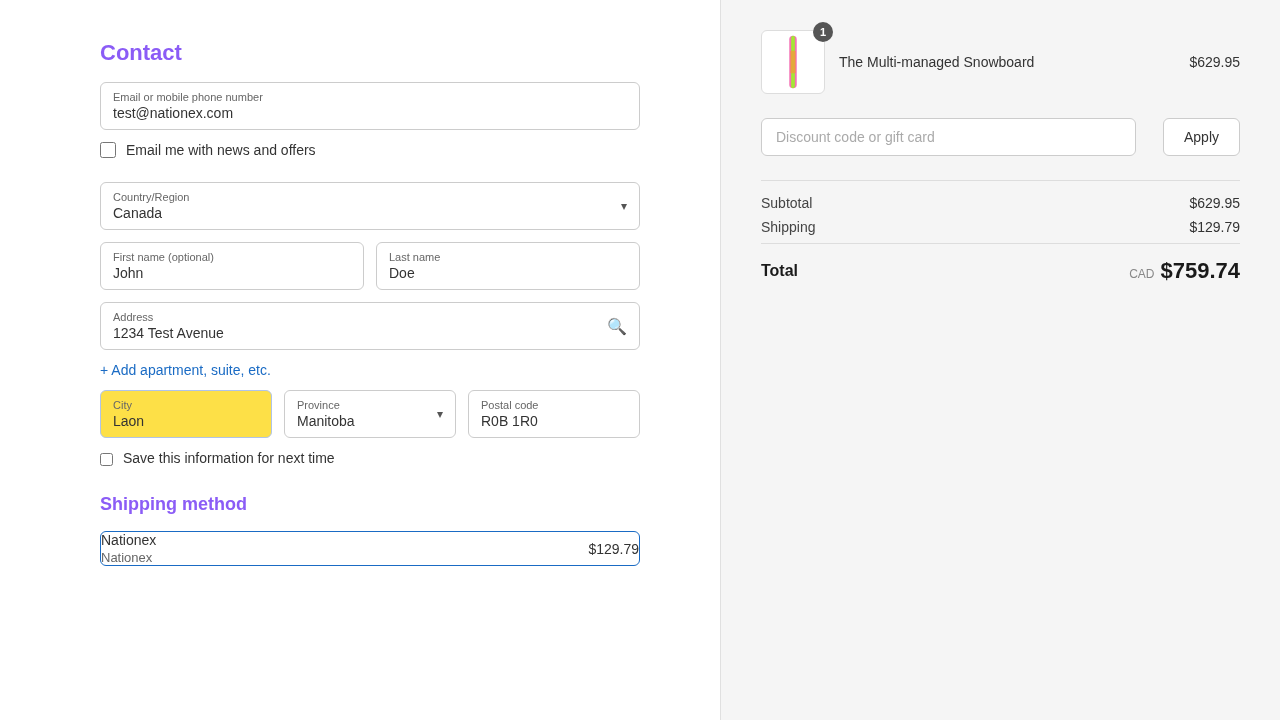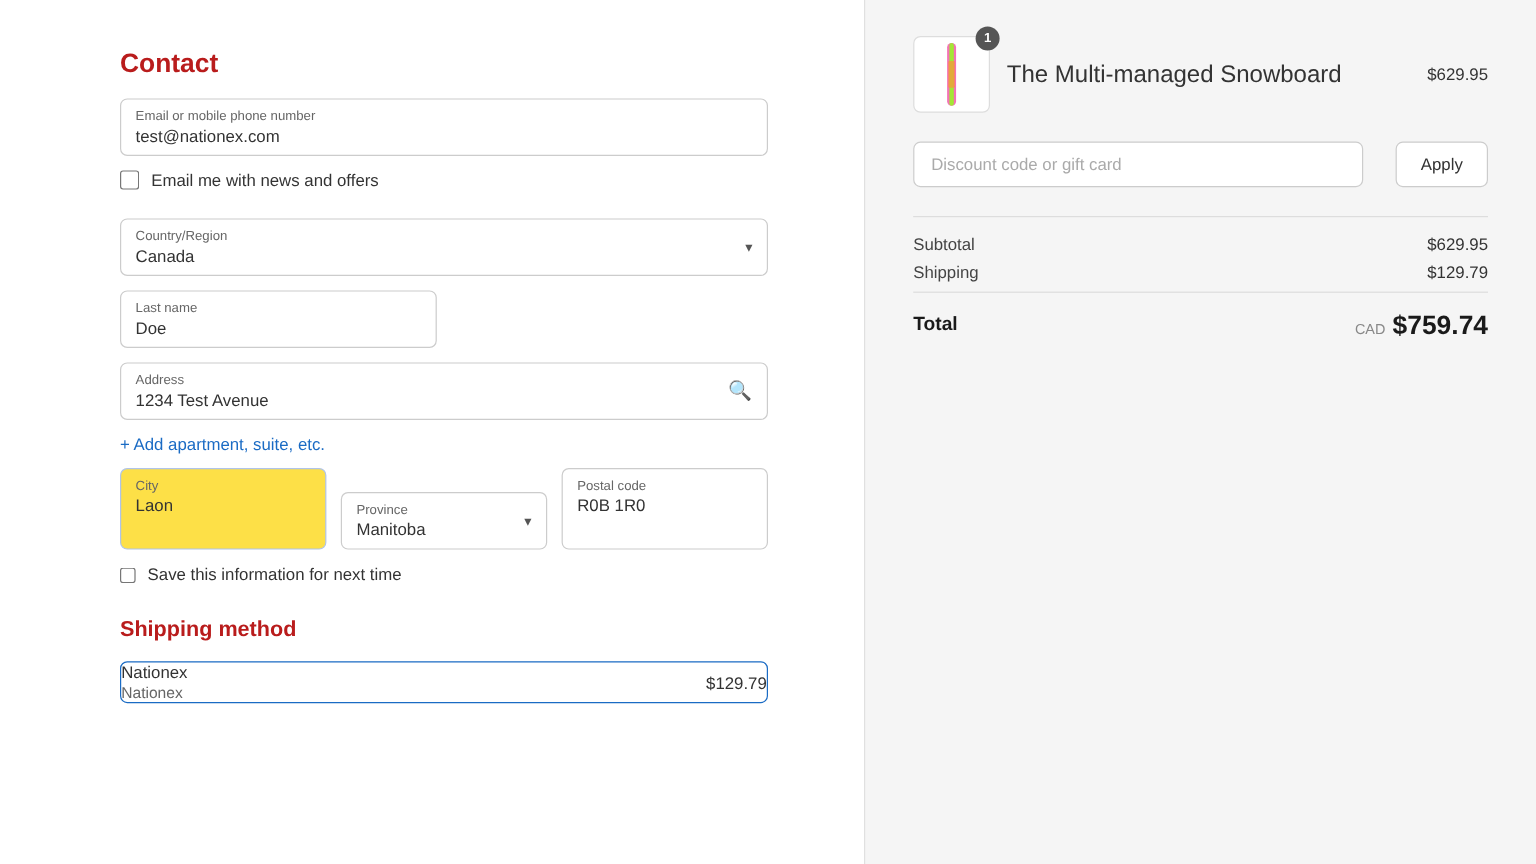--- a/index.html
+++ b/index.html
@@ -25,21 +25,21 @@
       background: #f5f5f5;
       padding: 30px 40px;
       border-left: 1px solid #e0e0e0;
     }
 
     
     .section-title {
       font-size: 22px;
       font-weight: 600;
       margin-bottom: 16px;
-      color: #b91c1c;
+      color: #8b5cf6;
     }
 
     .form-group {
       margin-bottom: 12px;
     }
 
     .field-wrapper {
       position: relative;
       border: 1px solid #ccc;
       border-radius: 6px;
@@ -88,21 +88,20 @@
       margin-bottom: 20px;
     }
 
     .country-wrapper {
       position: relative;
       border: 1px solid #ccc;
       border-radius: 6px;
       padding: 8px 12px;
       background: #fff;
       margin-bottom: 12px;
-      margin-top: 20px;
     }
 
     .country-wrapper select {
       width: 100%;
       border: none;
       outline: none;
       font-size: 14px;
       color: #333;
       background: transparent;
       appearance: none;
@@ -241,21 +240,21 @@
       height: 20px;
       display: flex;
       align-items: center;
       justify-content: center;
       font-size: 11px;
       font-weight: 600;
     }
 
     .product-name {
       flex: 1;
-      font-size: 20px;
+      font-size: 14px;
       color: #333;
     }
 
     .product-price {
       font-size: 14px;
       color: #333;
       font-weight: 500;
     }
 
     .discount-row {
@@ -374,20 +373,24 @@
     <div class="country-wrapper">
       <span class="field-label">Country/Region</span>
       <select>
         <option>Canada</option>
       </select>
       <span class="chevron-icon">▾</span>
     </div>
 
     <div class="two-col">
       <div class="field-wrapper">
+        <span class="field-label">First name (optional)</span>
+        <input class="field-input" type="text" value="John" style="">
+      </div>
+      <div class="field-wrapper">
         <span class="field-label">Last name</span>
         <input class="field-input" type="text" value="Doe" style="">
       </div>
     </div>
 
     <div class="address-wrapper">
       <span class="field-label">Address</span>
       <input class="field-input" type="text" value="1234 Test Avenue" style="">
       <span class="search-icon">🔍</span>
     </div>

